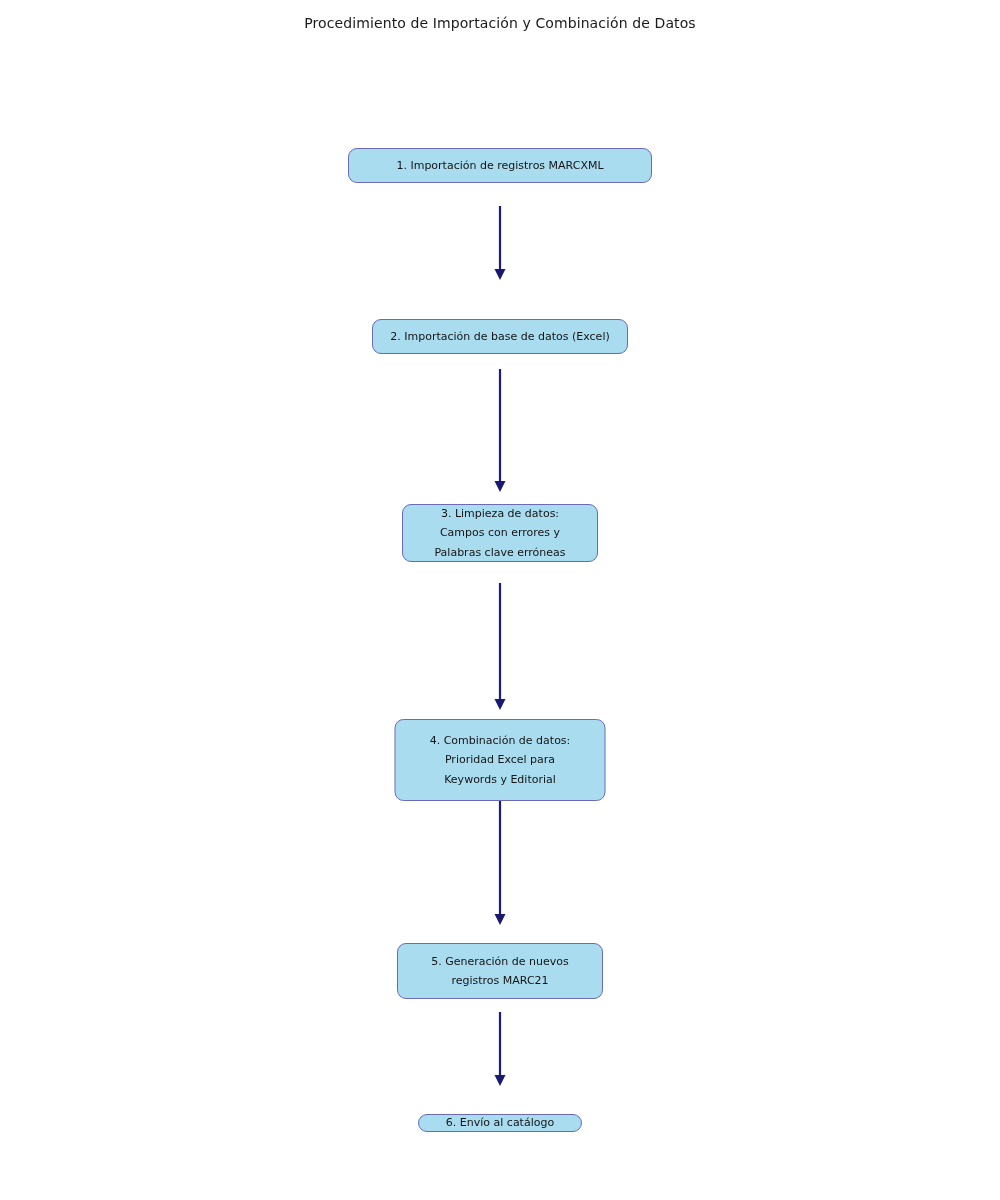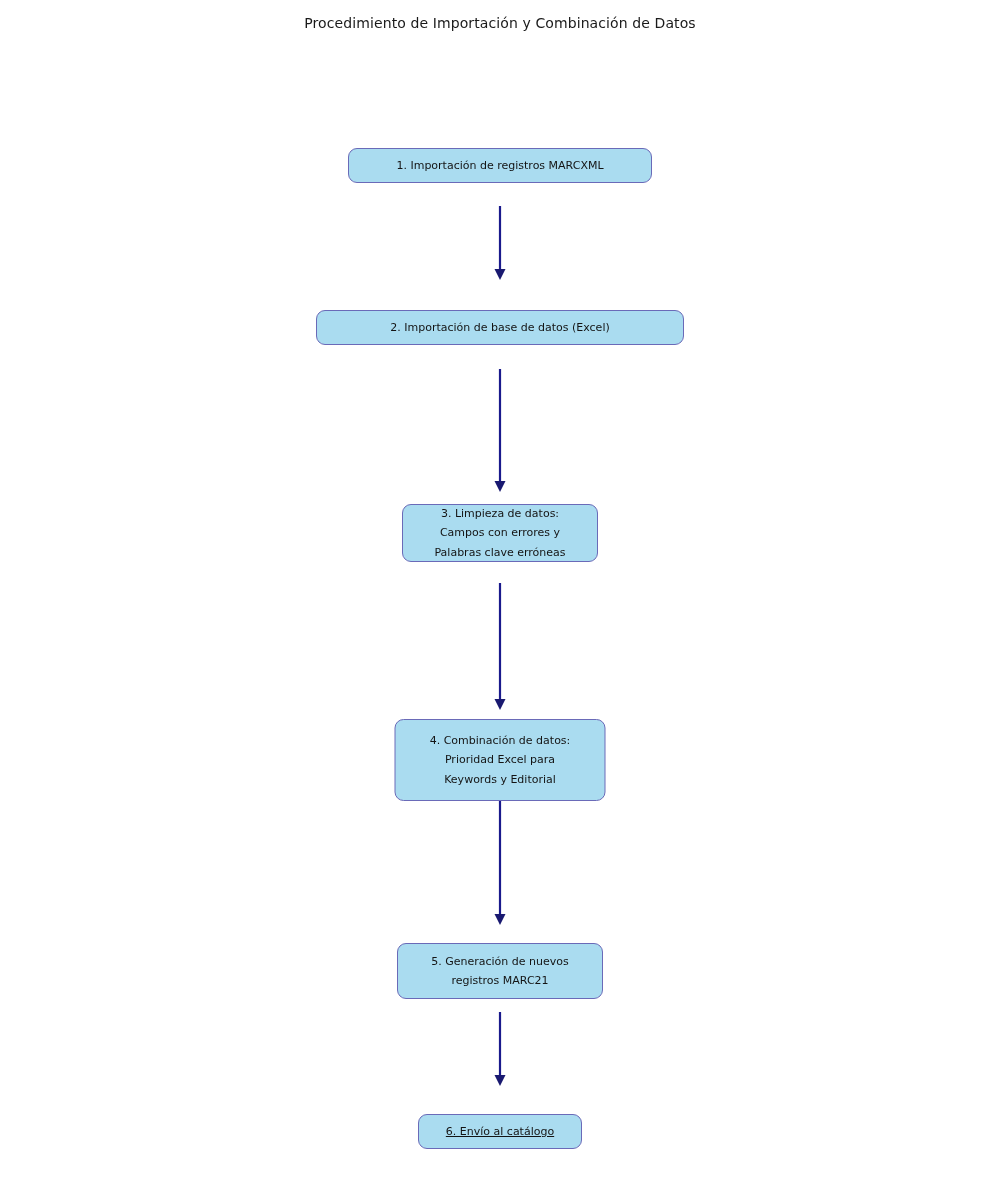--- a/index.html
+++ b/index.html
@@ -108,35 +108,35 @@
       <g>
         <line class="edge-line" x1="500" y1="1012" x2="500" y2="1077" stroke="#191970"></line>
         <path class="edge-head" d="M 500 1086 L 494.5 1075 L 505.5 1075 Z" fill="#191970"></path>
       </g>
     </svg>
 
   <div id="node-layer">
       <div class="node" style="left: 500px; top: 148px; width: 304px; height: 35px;">
         <span class="node-label">1. Importación de registros MARCXML</span>
       </div>
-      <div class="node" style="left: 500px; top: 310px; width: 368px; height: 35px;">
+      <div class="node" style="left: 500px; top: 319px; width: 256px; height: 35px;">
         <span class="node-label">2. Importación de base de datos (Excel)</span>
       </div>
       <div class="node" style="left: 500px; top: 504px; width: 196px; height: 58px;">
         <span class="node-label">3. Limpieza de datos:
 Campos con errores y
 Palabras clave erróneas</span>
       </div>
       <div class="node" style="left: 500px; top: 719px; width: 211px; height: 82px;">
         <span class="node-label">4. Combinación de datos:
 Prioridad Excel para
 Keywords y Editorial</span>
       </div>
       <div class="node" style="left: 500px; top: 943px; width: 206px; height: 56px;">
         <span class="node-label">5. Generación de nuevos
 registros MARC21</span>
       </div>
-      <div class="node" style="left: 500px; top: 1114px; width: 164px; height: 35px; text-decoration: underline;">
+      <div class="node" style="left: 500px; top: 1114px; width: 164px; height: 18px;">
         <span class="node-label">6. Envío al catálogo</span>
       </div>
     </div>
 
 </div>
 
 </body></html>

